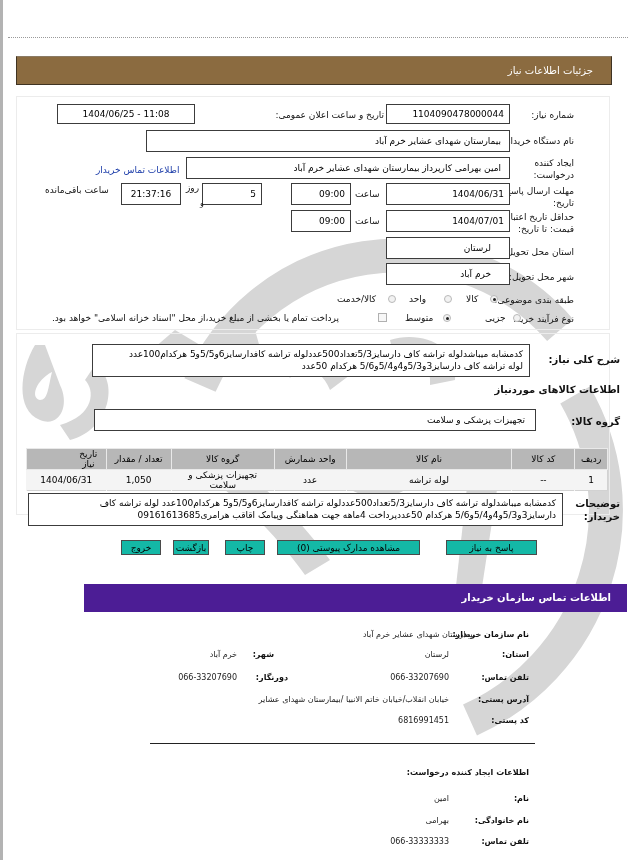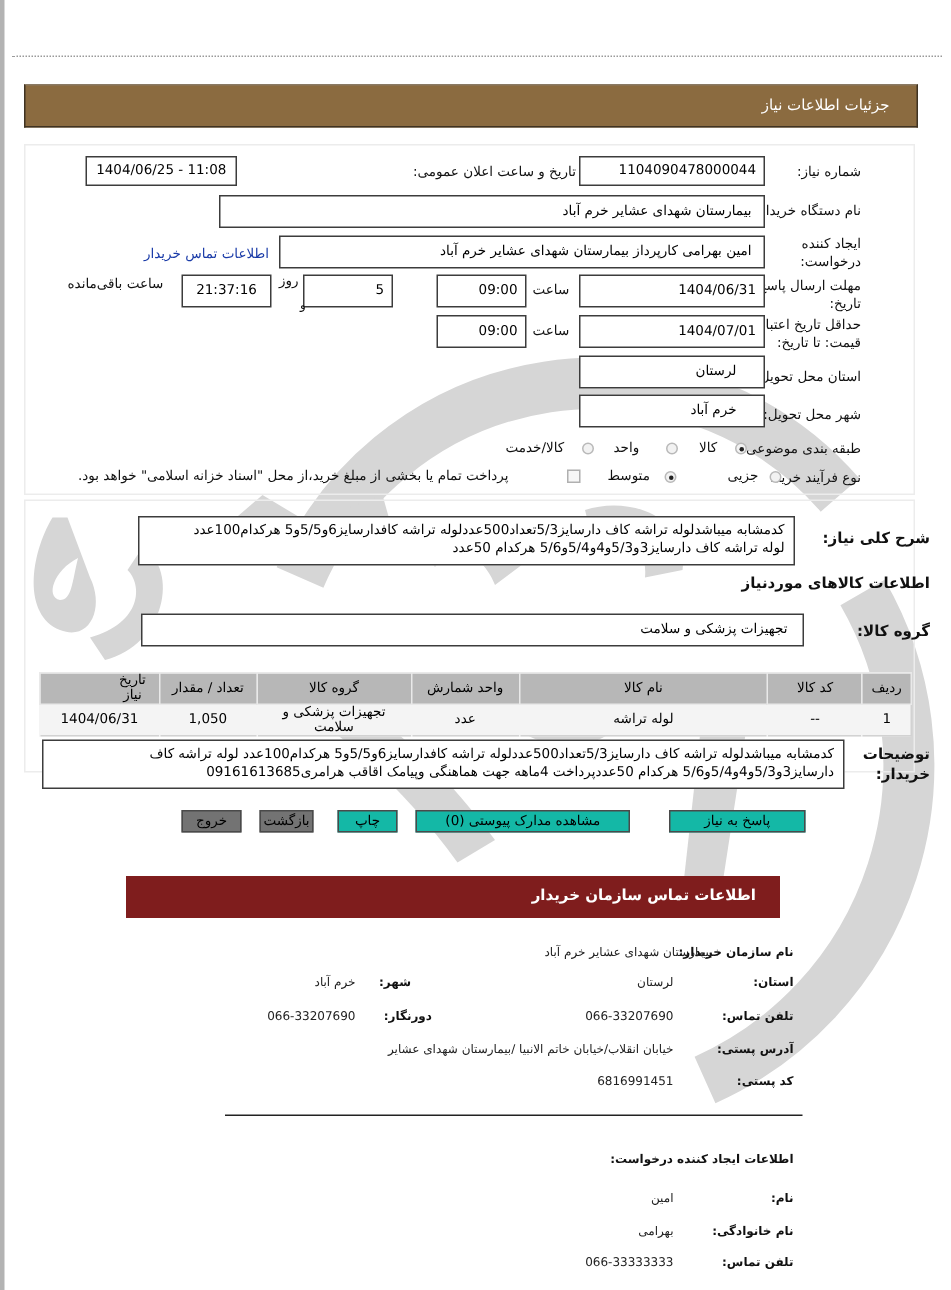--- a/index.html
+++ b/index.html
@@ -18,22 +18,22 @@
   .link { color: #1a3ba8; }
   .radio { position: absolute; width: 8px; height: 8px; border-radius: 50%; border: 1px solid #b9b9b9; background: #f2f2f2; z-index: 2; }
   .radio.on::after { content: ""; position: absolute; left: 1.5px; top: 1.5px; width: 3px; height: 3px; border-radius: 50%; background: #222; }
   .chk { position: absolute; width: 9px; height: 9px; border: 1px solid #b0b0b0; background: #f7f7f7; z-index: 2; }
   .bold { font-weight: bold; }
   table.items { position: absolute; left: 26px; top: 448px; width: 582px; border-collapse: collapse; z-index: 2; font-size: 9px; background: #f4f4f4; border: 1px solid #d2d2d2; }
   table.items th { background: #b7b7b7; font-weight: normal; height: 19px; border: 1px solid #e9e9e9; padding: 0 4px; }
   table.items td { height: 21px; text-align: center; padding: 0 4px; border-left: 1px solid #f4f4f4; }
   .btn { position: absolute; height: 15px; border: 1px solid #4a4a4a; font-size: 9px; display: flex; align-items: center; justify-content: center; z-index: 2; top: 540px; }
   .btn.green { background: #14b8a6; }
-  .btn.pink { background: #737373; }
-  .header2 { position: absolute; left: 84px; top: 584px; width: 436px; height: 28px; background: #7f1d1d; z-index: 2; }
+  .btn.pink { background: #14b8a6; }
+  .header2 { position: absolute; left: 84px; top: 584px; width: 543px; height: 28px; background: #4c1d95; z-index: 2; }
   .header2 span { position: absolute; right: 16px; top: 8px; color: #fff; font-weight: bold; font-size: 10px; }
   .c-lbl { position: absolute; font-size: 8px; font-weight: bold; color: #111; white-space: nowrap; z-index: 2; }
   .c-val { position: absolute; font-size: 8px; color: #222; white-space: nowrap; z-index: 2; }
   .c-val.ltr { direction: ltr; }
   .divider { position: absolute; left: 150px; top: 743px; width: 385px; border-top: 1px solid #222; z-index: 2; }
   .multiline { position: absolute; border: 1px solid #3c3c3c; background: #fff; font-size: 9px; padding: 3px 6px; line-height: 12px; z-index: 2; text-align: right; }
 </style>
 </head>
 <body>
 
@@ -60,21 +60,21 @@
 
 <div class="header-bar">
   <span>جزئیات اطلاعات نیاز</span>
 </div>
 
 <div class="panel"></div>
 
 <div class="lbl" style="right:60px; top:110px;">شماره نیاز:</div>
 <div class="box ltr" style="left:386px; top:104px; width:124px; height:20px; justify-content:flex-end;">1104090478000044</div>
 <div class="lbl" style="right:250px; top:110px;">تاریخ و ساعت اعلان عمومی:</div>
-<div class="box ltr" style="left:57px; top:104px; width:101px; height:20px; justify-content:center;">1404/06/25 - 11:08</div>
+<div class="box ltr" style="left:57px; top:104px; width:138px; height:20px; justify-content:center;">1404/06/25 - 11:08</div>
 
 <div class="lbl" style="right:60px; top:136px;">نام دستگاه خریدار:</div>
 <div class="box" style="left:146px; top:130px; width:364px; height:22px; padding-right:8px;">بیمارستان شهدای عشایر خرم آباد</div>
 
 <div class="lbl" style="right:60px; top:157px; line-height:12px; text-align:right;">
   <div>ایجاد کننده</div>
   <div>درخواست:</div>
 </div>
 <div class="box" style="left:186px; top:157px; width:324px; height:22px; padding-right:8px;">امین بهرامی کارپرداز بیمارستان شهدای عشایر خرم آباد</div>
 <div class="lbl link" style="left:96px; top:165px;">اطلاعات تماس خریدار</div>

